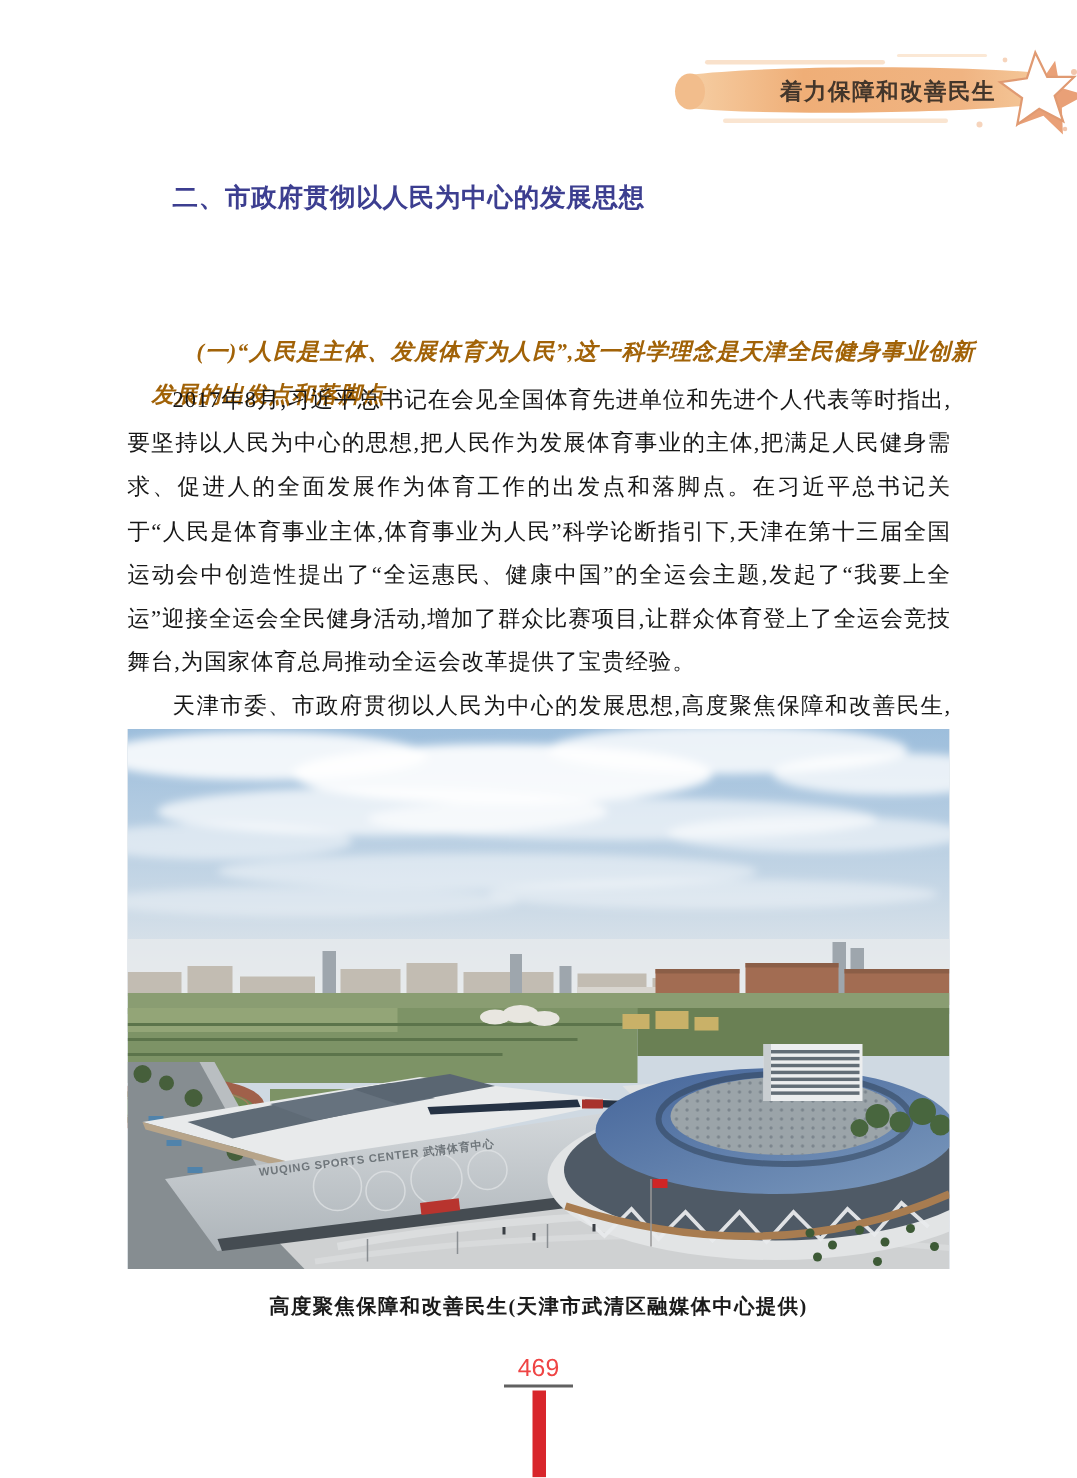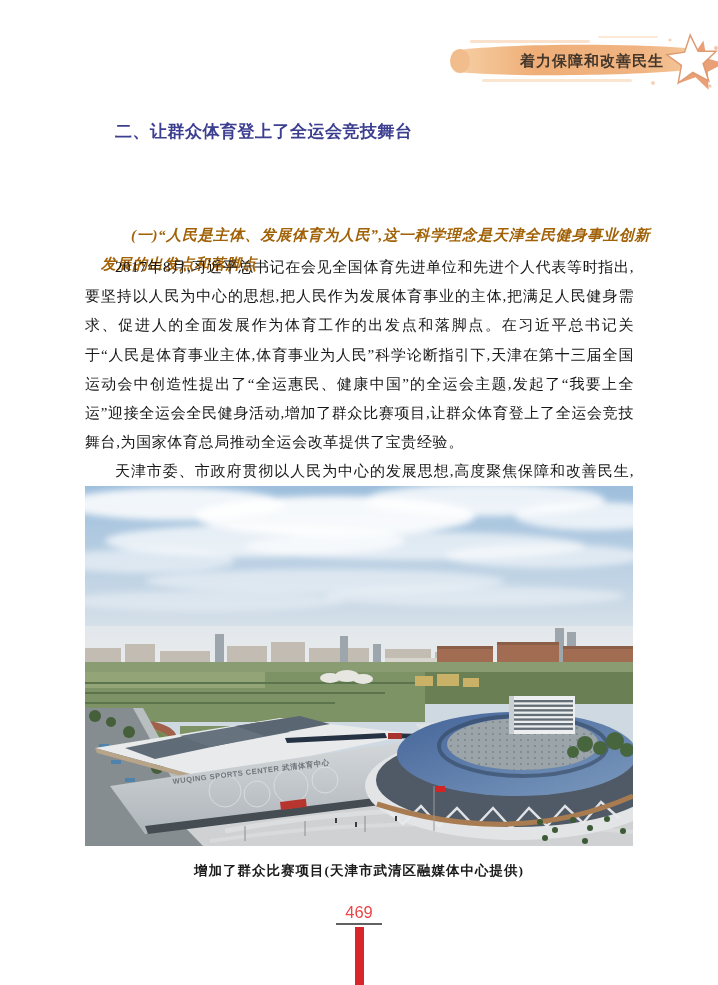--- a/index.html
+++ b/index.html
@@ -81,21 +81,21 @@
         <g transform="translate(244,33) rotate(-4)">
           <polygon points="0,-26 6.8,-9.3 24.7,-8 10.9,3.6 15.3,21 0,11.5 -15.3,21 -10.9,3.6 -24.7,-8 -6.8,-9.3" fill="#ffffff" stroke="#e09a72" stroke-width="1.5"></polygon>
         </g>
         <circle cx="268" cy="20" r="2" fill="#e9a077" opacity="0.6"></circle>
         <circle cx="262" cy="58" r="1.5" fill="#e9a077" opacity="0.6"></circle>
       </g>
     </svg>
     <span class="banner-text">着力保障和改善民生</span>
   </div>
 
-  <h2 class="section-heading">二、让群众体育登上了全运会竞技舞台</h2>
+  <h2 class="section-heading">二、市政府贯彻以人民为中心的发展思想</h2>
 
   <p class="subsection">(一)“人民是主体、发展体育为人民”,这一科学理念是天津全民健身事业创新发展的出发点和落脚点</p>
 
   <div class="bodytext">
     <p>2017年8月,习近平总书记在会见全国体育先进单位和先进个人代表等时指出,要坚持以人民为中心的思想,把人民作为发展体育事业的主体,把满足人民健身需求、促进人的全面发展作为体育工作的出发点和落脚点。在习近平总书记关于“人民是体育事业主体,体育事业为人民”科学论断指引下,天津在第十三届全国运动会中创造性提出了“全运惠民、健康中国”的全运会主题,发起了“我要上全运”迎接全运会全民健身活动,增加了群众比赛项目,让群众体育登上了全运会竞技舞台,为国家体育总局推动全运会改革提供了宝贵经验。</p>
     <p>天津市委、市政府贯彻以人民为中心的发展思想,高度聚焦保障和改善民生,以开展全民健身活动作为着力保障和改善民生的重要抓手之一,通过加强全民健身场馆设施基建投</p>
   </div>
 
   <figure class="photo-figure">
     <div class="photo-frame">
@@ -300,21 +300,21 @@
             <line x1="220" y1="335" x2="220" y2="350"></line>
           <line x1="280" y1="330" x2="280" y2="346"></line>
         </g>
         <g fill="#3a3f44">
           <rect x="250" y="332" width="2" height="5"></rect>
             <rect x="270" y="336" width="2" height="5"></rect>
           <rect x="310" y="330" width="2" height="5"></rect>
         </g>
       </svg>
     </div>
-    <figcaption class="photo-caption">增加了群众比赛项目(天津市武清区融媒体中心提供)</figcaption>
+    <figcaption class="photo-caption">高度聚焦保障和改善民生(天津市武清区融媒体中心提供)</figcaption>
   </figure>
 
   <div class="footer">
     <div class="pageno">469</div>
     <div class="red-bar"></div>
   </div>
 
 </div>
 
 </body></html>

